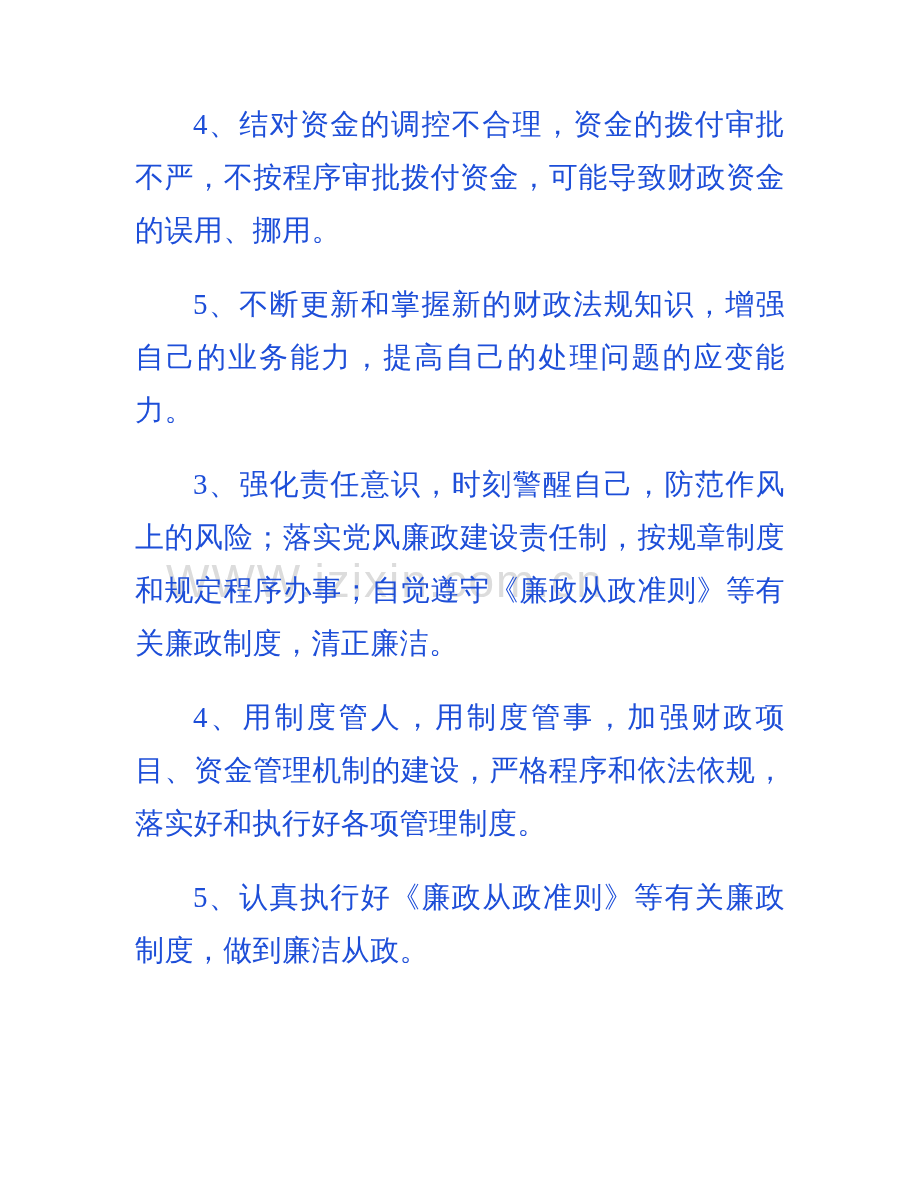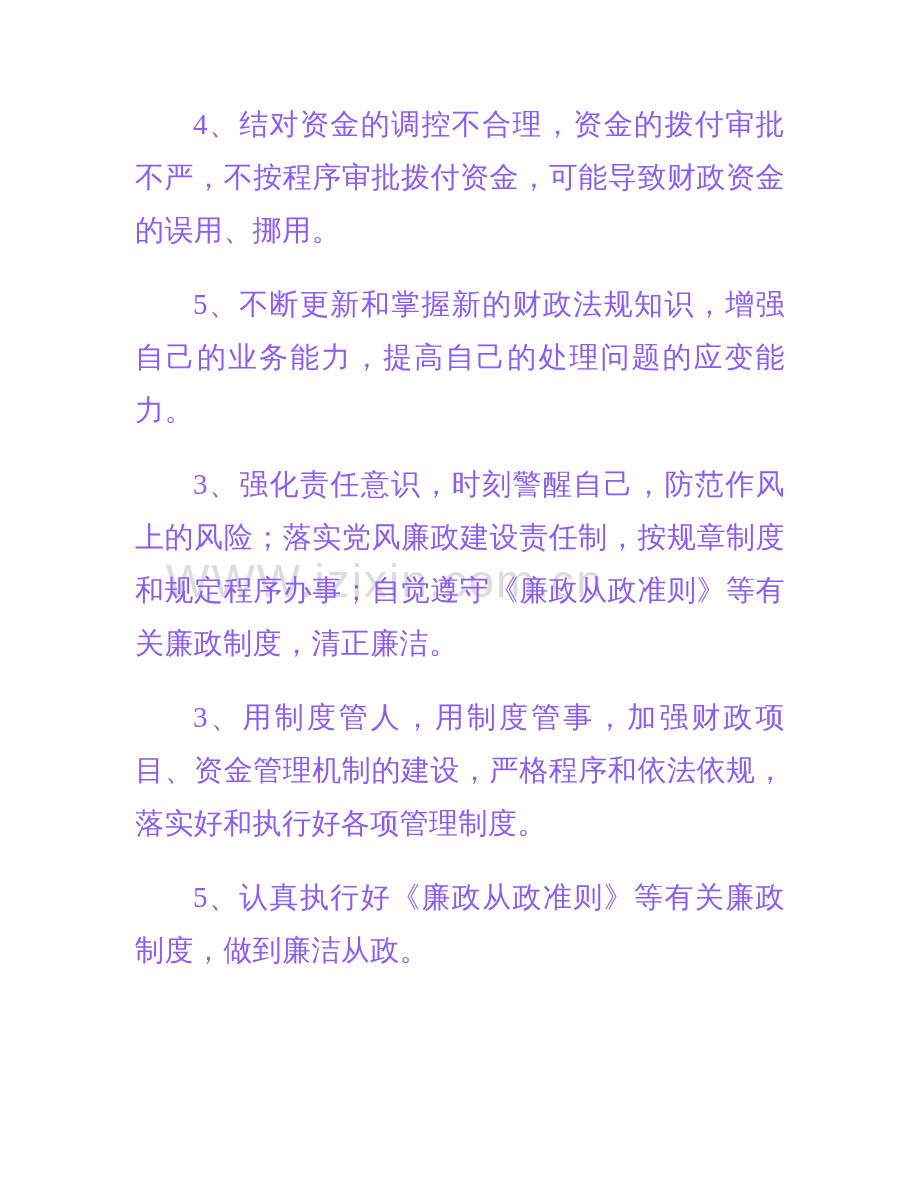--- a/index.html
+++ b/index.html
@@ -18,21 +18,21 @@
   .content {
     position: absolute;
     left: 135px;
     top: 98px;
     width: 650px;
   }
   .para {
     font-family: "Liberation Serif", "DejaVu Serif", serif;
     font-size: 29px;
     line-height: 53px;
-    color: #8b5cf6;
+    color: #1d4ed8;
     text-align: justify;
     text-justify: inter-ideograph;
     margin: 0 0 21px 0;
     text-indent: 58px;
     letter-spacing: 0.4px;
     word-break: break-all;
   }
   .watermark {
     position: absolute;
     left: 166px;
@@ -58,18 +58,18 @@
   <div class="content">
 
     <p class="para">4、结对资金的调控不合理，资金的拨付审批不严，不按程序审批拨付资金，可能导致财政资金的误用、挪用。</p>
 
 
     <p class="para">5、不断更新和掌握新的财政法规知识，增强自己的业务能力，提高自己的处理问题的应变能力。</p>
 
 
     <p class="para">3、强化责任意识，时刻警醒自己，防范作风上的风险；落实党风廉政建设责任制，按规章制度和规定程序办事；自觉遵守《廉政从政准则》等有关廉政制度，清正廉洁。</p>
 
-    <p class="para">3、用制度管人，用制度管事，加强财政项目、资金管理机制的建设，严格程序和依法依规，落实好和执行好各项管理制度。</p>
+    <p class="para">4、用制度管人，用制度管事，加强财政项目、资金管理机制的建设，严格程序和依法依规，落实好和执行好各项管理制度。</p>
 
     <p class="para">5、认真执行好《廉政从政准则》等有关廉政制度，做到廉洁从政。</p>
 
   </div>
 </div>
 
 </body></html>

